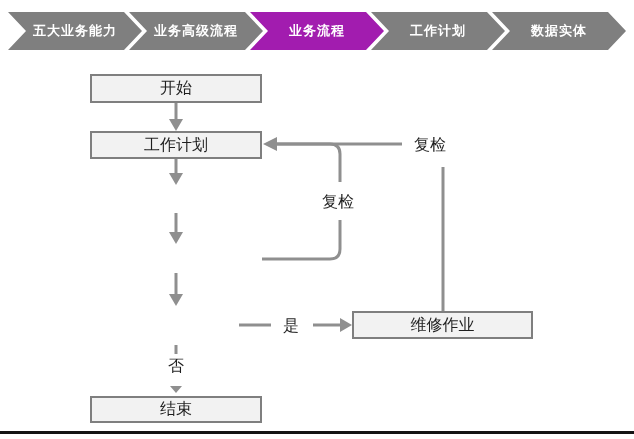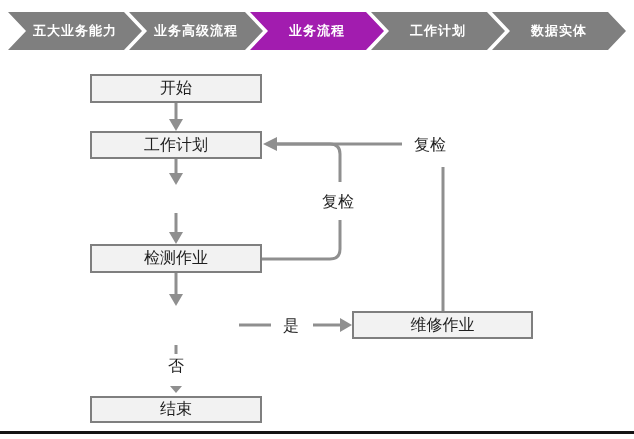--- a/index.html
+++ b/index.html
@@ -127,23 +127,20 @@
       <polygon points="277,137 277,151 263,144"></polygon>
     </g>
   </svg>
 
   <div class="node n-start">
     <span>开始</span>
   </div>
   <div class="node n-plan">
     <span>工作计划</span>
   </div>
-  <div class="node n-inspect">
-    <span>检测作业</span>
-  </div>
 
 
   <div class="node n-repair">
     <span>维修作业</span>
   </div>
   <div class="node n-end">
     <span>结束</span>
   </div>
 
   <div class="edge-label el-yes">是</div>

